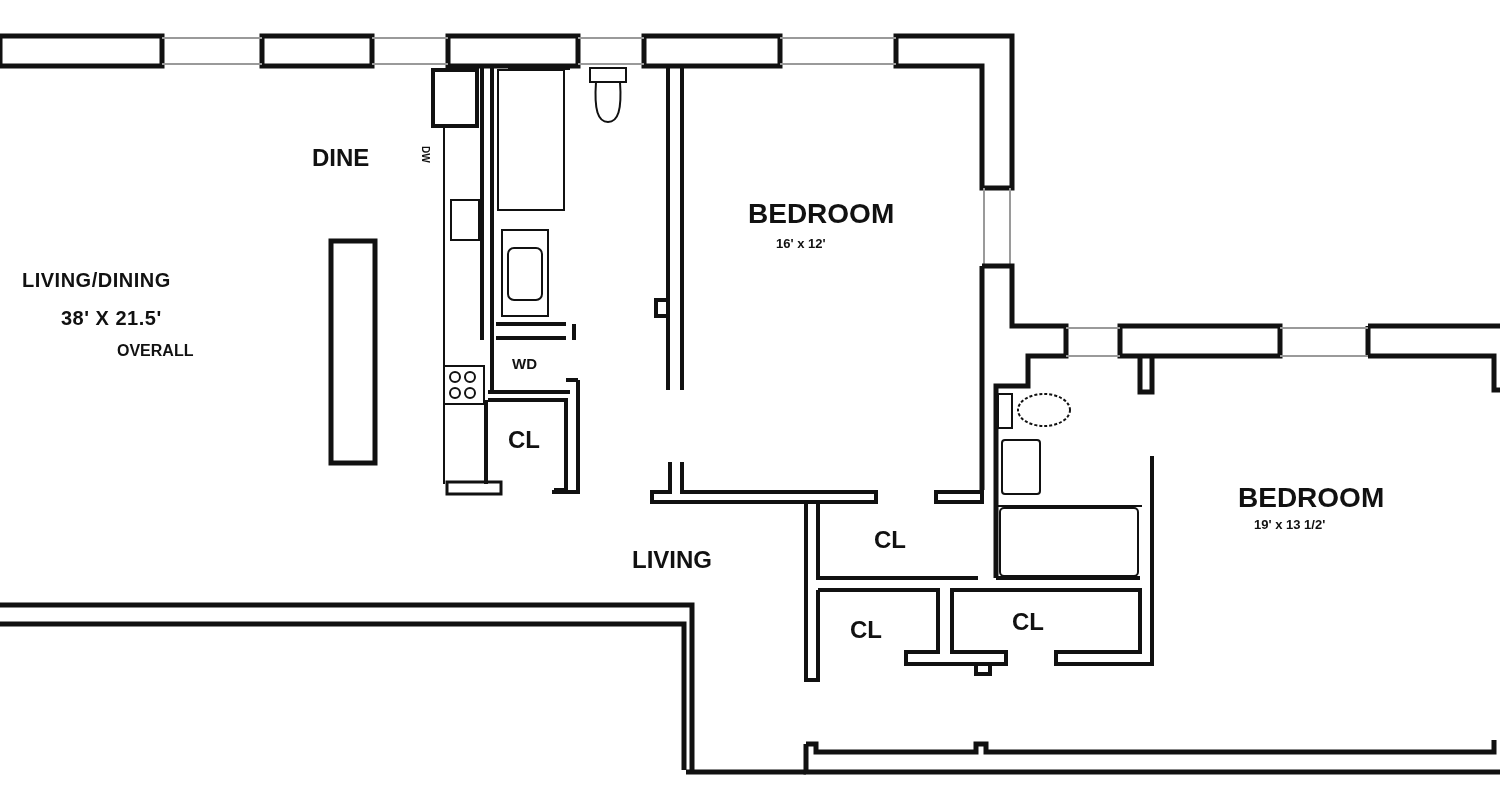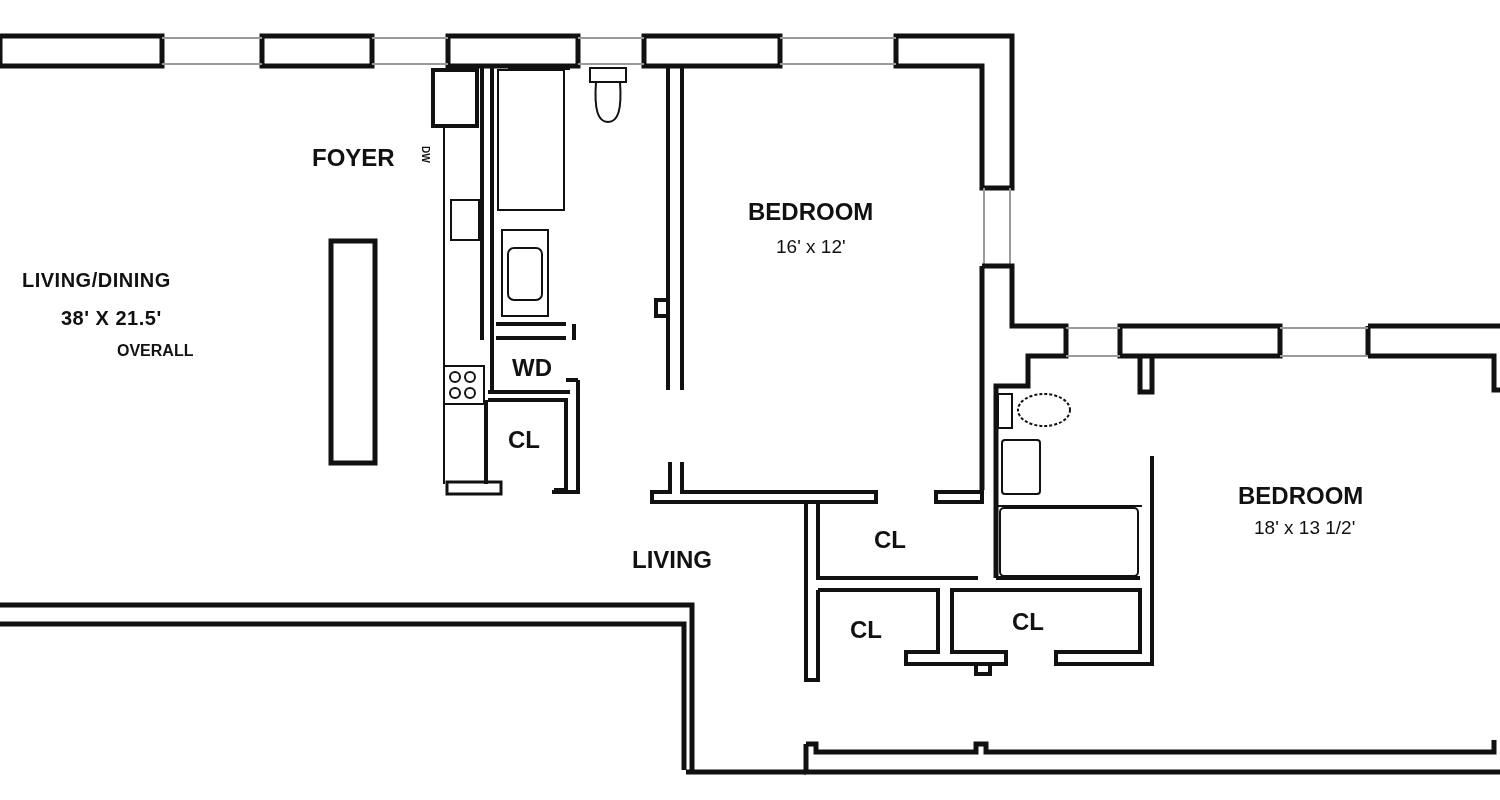--- a/index.html
+++ b/index.html
@@ -1,21 +1,21 @@
 <!DOCTYPE html>
 <html><head>
   <meta charset="utf-8">
   <style>
     html, body { margin: 0; padding: 0; background: #ffffff; }
     body { width: 1500px; height: 800px; overflow: hidden; position: relative; }
     #plan { position: absolute; left: 0; top: 0; width: 1500px; height: 800px; }
     .lbl { position: absolute; color: #111; font-family: "Liberation Sans", sans-serif; font-weight: bold; white-space: nowrap; line-height: 1; }
     .room-big { font-size: 20px; letter-spacing: 0.5px; }
-    .room-mid { font-size: 24px; }
-    .dim { font-size: 19px; font-weight: normal; }
+    .room-mid { font-size: 28px; }
+    .dim { font-size: 13px; font-weight: bold; }
     .small { font-size: 24px; }
   </style>
 </head>
 <body>
 
 <svg id="plan" viewBox="0 0 1500 800" xmlns="http://www.w3.org/2000/svg">
   <g fill="none" stroke="#111" stroke-linejoin="miter">
 
     <g stroke-width="5">
       <rect x="0" y="36" width="162" height="30"></rect>
@@ -103,32 +103,32 @@
     <g stroke-width="5">
       <path d="M0 605 H692 V770"></path>
       <path d="M0 624 H684 V770"></path>
       <path d="M686 772 H806"></path>
       <path d="M806 744 V772 H1500"></path>
       <path d="M806 744 H816 V752 H976 V744 H986 V752 H1494 V740"></path>
     </g>
   </g>
 </svg>
 
-<div class="lbl small" style="left:312px;top:146px;">FOYER</div>
+<div class="lbl small" style="left:312px;top:146px;">DINE</div>
 <div class="lbl" style="left:430px;top:146px;font-size:10px;transform:rotate(90deg);transform-origin:left top;">DW</div>
 
 <div class="lbl room-big" style="left:22px;top:270px;">LIVING/DINING</div>
 <div class="lbl room-big" style="left:61px;top:308px;">38' X 21.5'</div>
 <div class="lbl" style="left:77px;top:343px;font-size:16px;margin-left:40px;">OVERALL</div>
 
 <div class="lbl room-mid" style="left:748px;top:200px;">BEDROOM</div>
 <div class="lbl dim" style="left:776px;top:237px;">16' x 12'</div>
 
-<div class="lbl" style="left:512px;top:356px;font-size:24px;">WD</div>
+<div class="lbl" style="left:512px;top:356px;font-size:15px;">WD</div>
 <div class="lbl small" style="left:508px;top:428px;">CL</div>
 
 <div class="lbl room-mid" style="left:1238px;top:484px;">BEDROOM</div>
-<div class="lbl dim" style="left:1254px;top:518px;">18' x 13 1/2'</div>
+<div class="lbl dim" style="left:1254px;top:518px;">19' x 13 1/2'</div>
 
 <div class="lbl small" style="left:632px;top:548px;">LIVING</div>
 <div class="lbl small" style="left:874px;top:528px;">CL</div>
 <div class="lbl small" style="left:850px;top:618px;">CL</div>
 <div class="lbl small" style="left:1012px;top:610px;">CL</div>
 
 </body></html>

